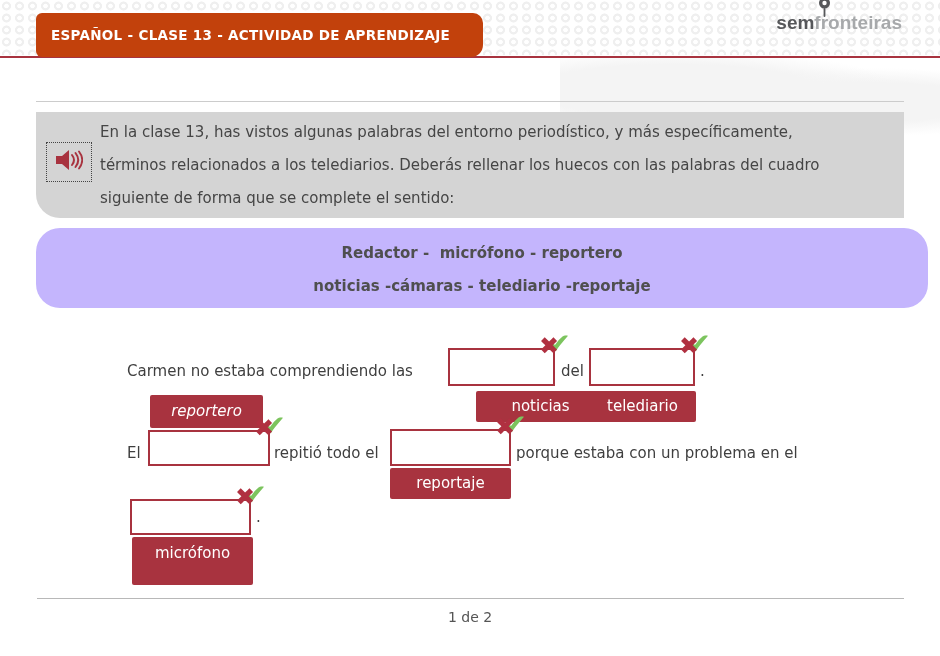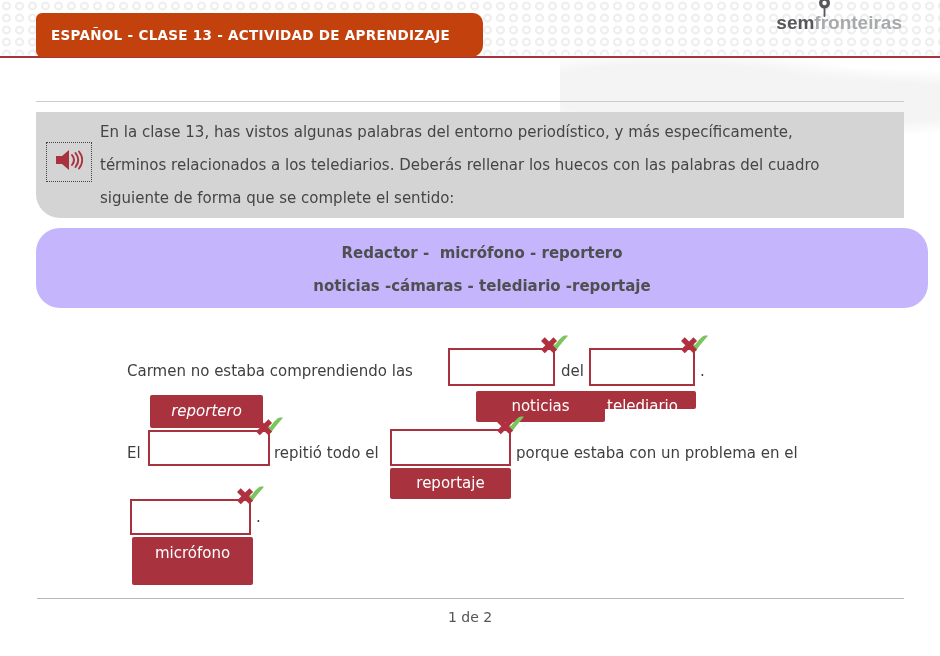--- a/index.html
+++ b/index.html
@@ -113,21 +113,21 @@
 
   <div class="blank" style="left:589px;top:348px;width:106px;height:38px;">
     <span class="mark check">✔</span>
     <span class="mark x">✖</span>
   </div>
 
   <div class="sent" style="left:700px;top:362px;">.</div>
 
   <div class="chip" style="left:150px;top:395px;width:113px;height:33px;line-height:33px;font-style:italic;">reportero</div>
   <div class="chip" style="left:448px;top:391px;width:129px;height:31px;line-height:31px;margin-left:28px;">noticias</div>
-  <div class="chip" style="left:589px;top:391px;width:107px;height:18px;line-height:31px;">telediario</div>
+  <div class="chip" style="left:589px;top:391px;width:107px;height:31px;line-height:31px;">telediario</div>
 
   <div class="sent" style="left:127px;top:444px;">El</div>
 
   <div class="blank" style="left:148px;top:430px;width:122px;height:36px;">
     <span class="mark check">✔</span>
     <span class="mark x">✖</span>
   </div>
 
   <div class="sent" style="left:274px;top:444px;">repitió todo el</div>
 

